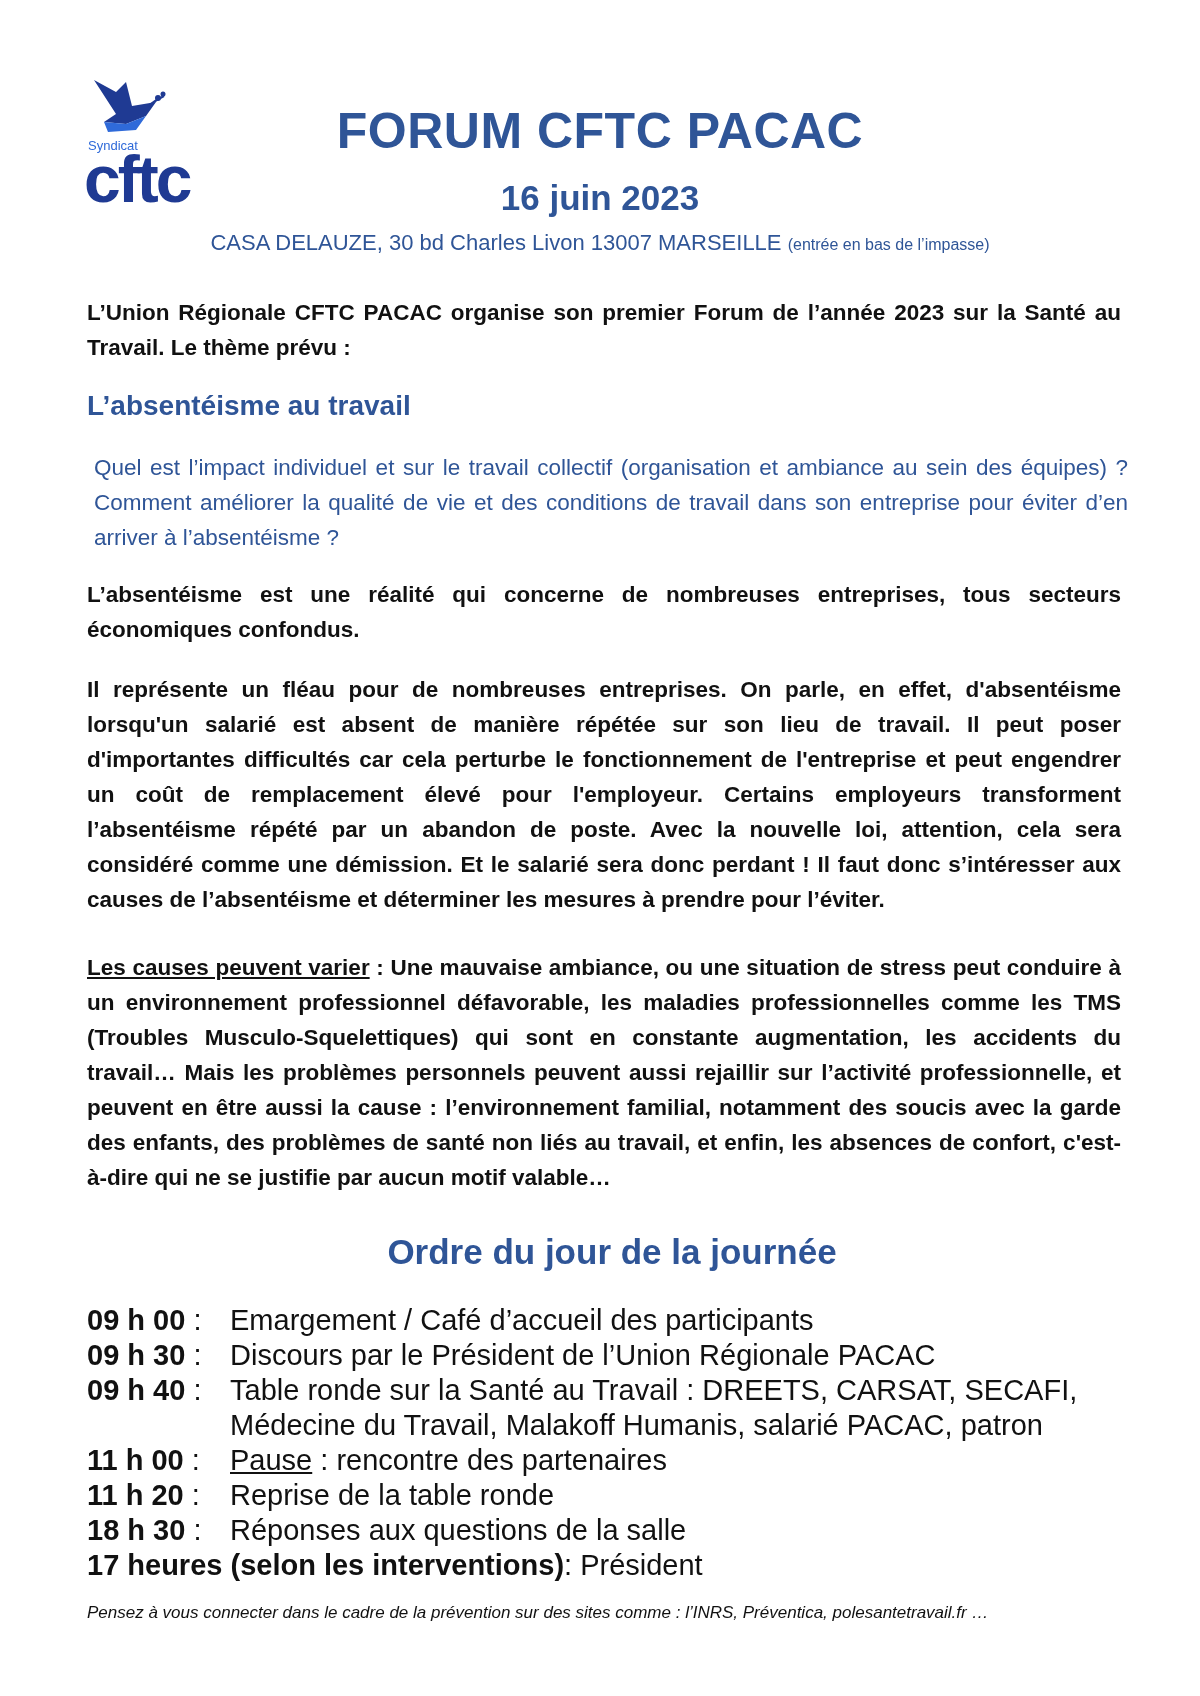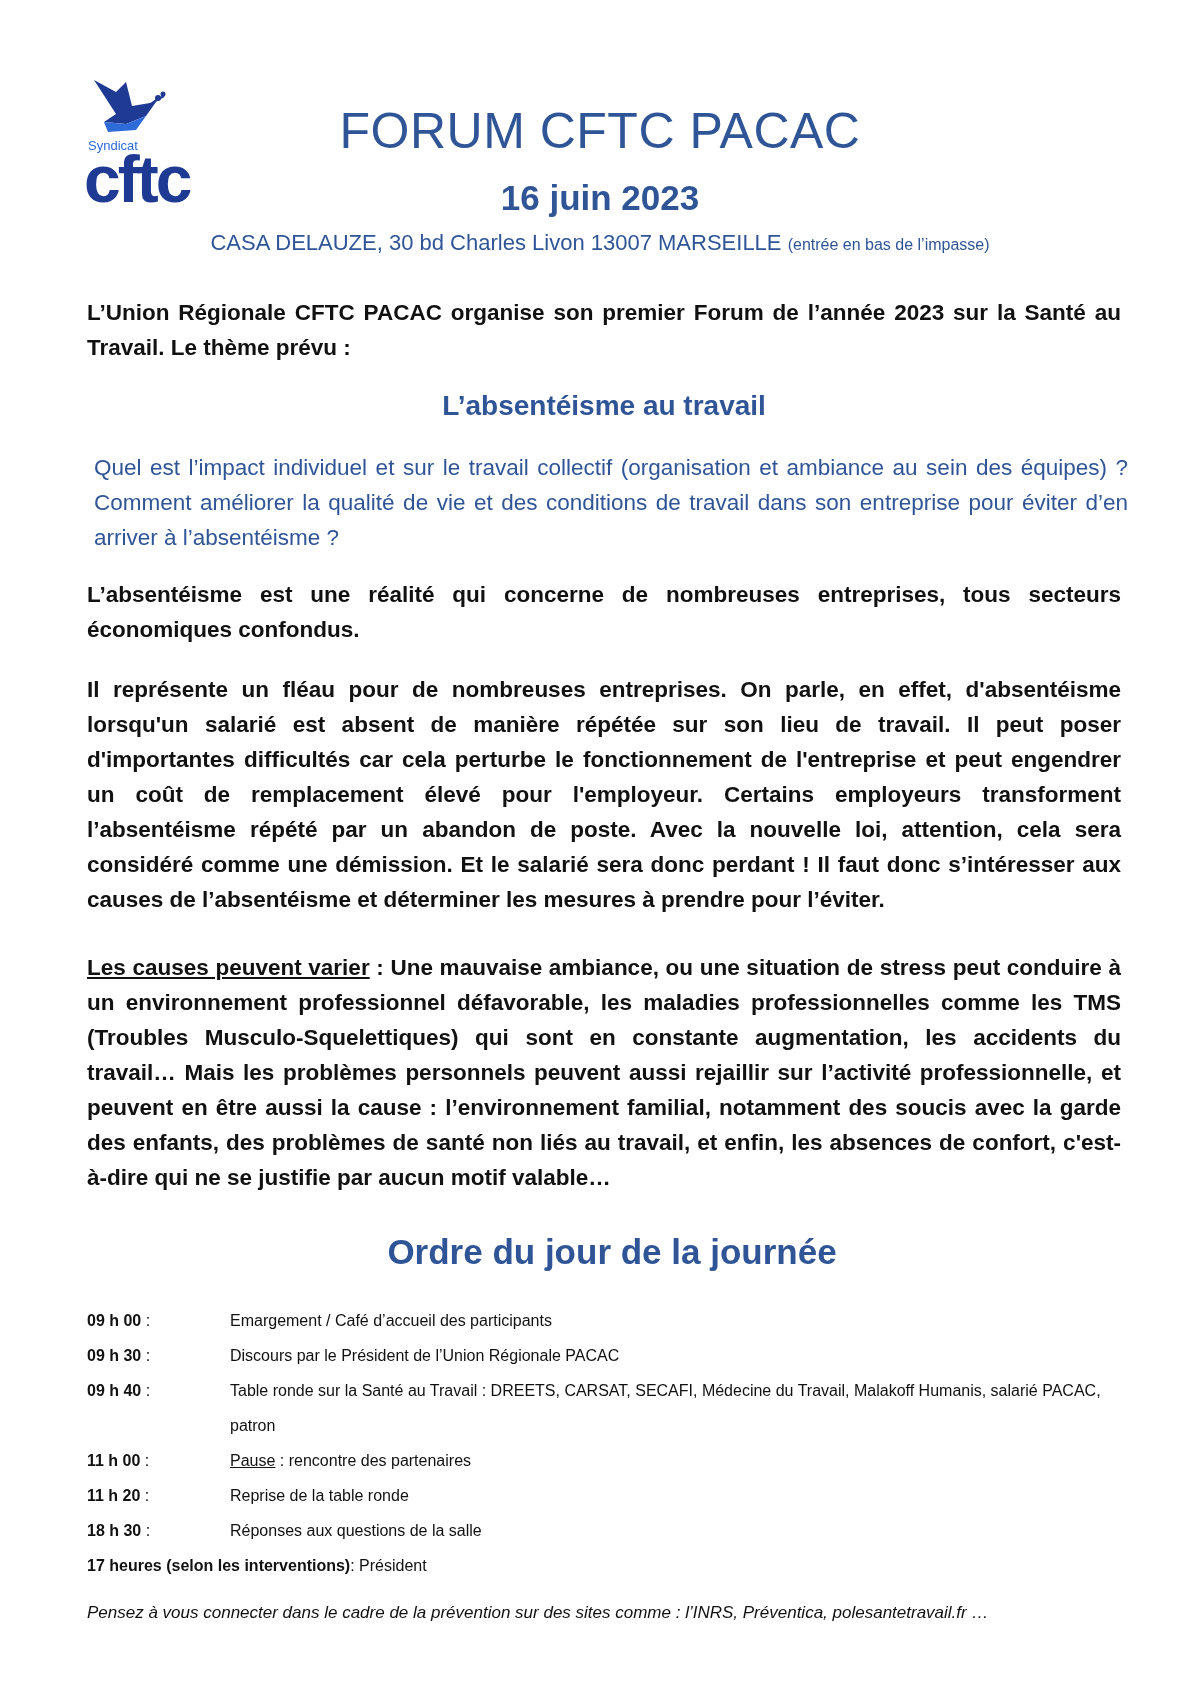--- a/index.html
+++ b/index.html
@@ -1,35 +1,35 @@
 <!DOCTYPE html>
 <html><head>
   <meta charset="utf-8">
   <style>
     html, body { margin: 0; padding: 0; background: #ffffff; }
     body { width: 1200px; height: 1696px; position: relative; overflow: hidden;
       font-family: "Liberation Sans", sans-serif; color: #111; }
     .logo { position: absolute; left: 86px; top: 78px; width: 160px; height: 130px; }
     .header { position: absolute; left: 0; width: 1200px; text-align: center; color: #2f5597; }
-    .title { top: 102px; font-size: 50px; font-weight: normal; letter-spacing: 0.5px; }
+    .title { top: 102px; font-size: 50px; font-weight: bold; letter-spacing: 0.5px; }
     .date { top: 178px; font-size: 35px; font-weight: bold; }
     .address { top: 230px; font-size: 22px; }
     .address .note { font-size: 16px; }
     .content { position: absolute; left: 87px; width: 1034px; font-size: 22.5px; line-height: 35px; }
     p { margin: 0; text-align: justify; font-weight: bold; }
     .intro { top: 295px; }
-    .theme { top: 388px; width: 1034px; text-align: center; color: #2f5597; font-size: 28px; font-weight: bold; }
+    .theme { top: 388px; width: 1034px; text-align: left; color: #2f5597; font-size: 28px; font-weight: bold; }
     .question { top: 450px; color: #2f5597; font-weight: normal; margin-left: 7px; }
     .p1 { top: 577px; }
     .p2 { top: 672px; }
     .p3 { top: 950px; }
     .u { text-decoration: underline; }
     .agenda-title { position: absolute; top: 1232px; left: 0; width: 1200px; text-align: center;
       color: #2f5597; font-size: 35px; font-weight: bold; margin-left: 12px; }
-    .agenda { position: absolute; top: 1303px; left: 87px; width: 1040px; font-size: 16px; line-height: 35px; }
+    .agenda { position: absolute; top: 1303px; left: 87px; width: 1040px; font-size: 29px; line-height: 35px; }
     .row { display: flex; }
     .time { width: 143px; flex: none; }
     .time b { font-weight: bold; }
     .desc { flex: 1; }
     .footer { position: absolute; top: 1603px; left: 87px; font-size: 17px; font-style: italic; }
   </style>
 </head>
 <body>
 
 <div class="logo">

